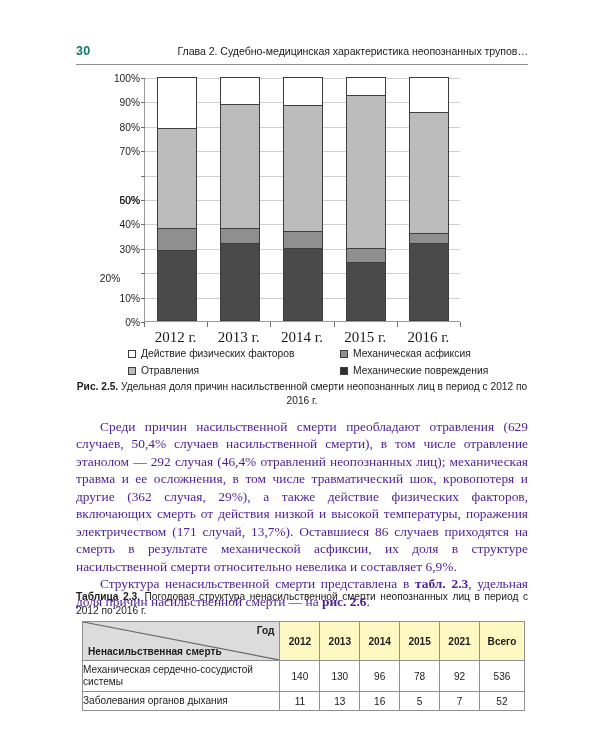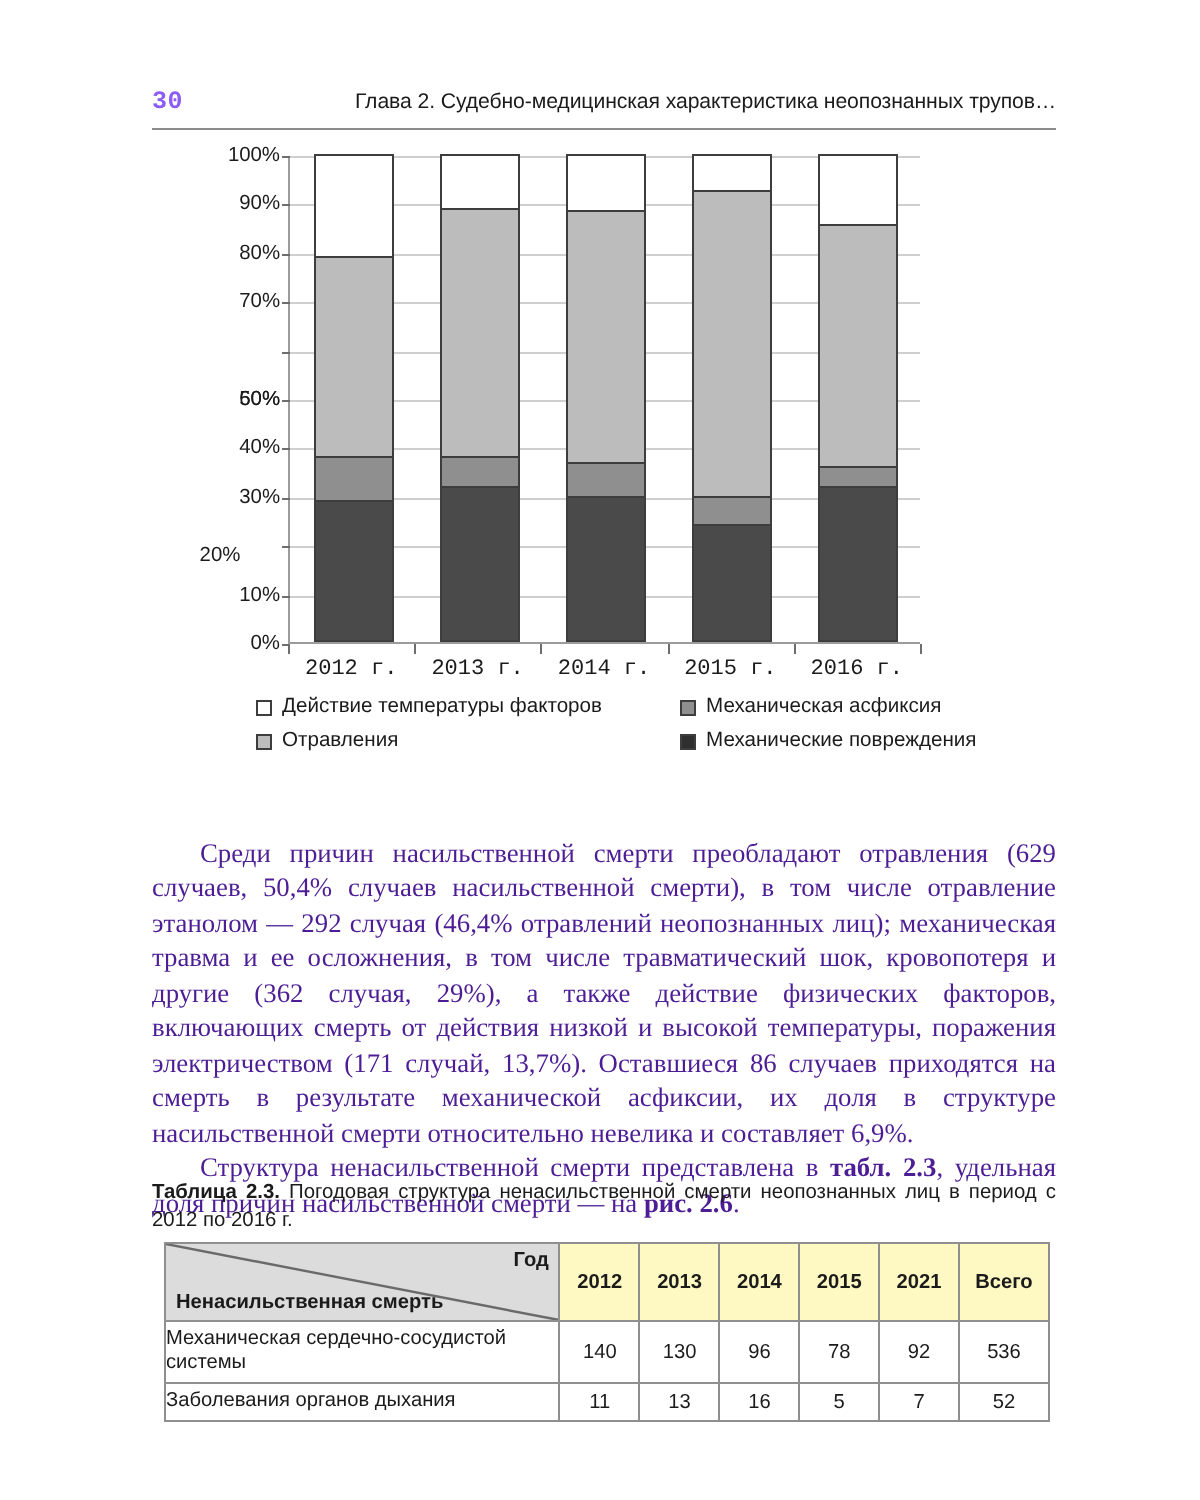--- a/index.html
+++ b/index.html
@@ -27,24 +27,24 @@
   .runhead {
     position: absolute;
     left: 76px;
     top: 44px;
     width: 452px;
     height: 20px;
   }
   .runhead-folio {
     position: absolute;
     left: 0; top: 0;
-    font-family: Liberation Mono, monospace;
+    font-family: Liberation Sans, sans-serif;
     font-size: 12.5px;
     font-weight: bold;
-    color: #8b5cf6;
+    color: #0f766e;
     letter-spacing: .2px;
   }
   .runhead-title {
     position: absolute;
     right: 0; top: 1px;
     font-family: "Liberation Sans", sans-serif;
     font-size: 10.6px;
     color: #1b1b1b;
     white-space: nowrap;
     letter-spacing: -.05px;
@@ -135,22 +135,22 @@
     top: 0;
     width: 1px;
     height: 5px;
     background: #6d6d6d;
   }
   .xtick-label {
     position: absolute;
     top: 7px;
     width: 70px;
     text-align: center;
-    font-family: Liberation Mono, monospace;
-    font-size: 11px;
+    font-family: Liberation Serif, serif;
+    font-size: 15px;
     color: #1b1b1b;
   }
   .xaxis {
     position: absolute;
     left: 68px;
     top: 252px;
     width: 316px;
     height: 22px;
   }
 
@@ -376,37 +376,40 @@
           <div class="xtick-label" style="left: 186.2px;">2015 г.</div>
           <div class="xtick-mark" style="left: 252.8px;"></div>
           <div class="xtick-label" style="left: 249.4px;">2016 г.</div>
           <div class="xtick-mark" style="left: 316px;"></div>
         </div>
     </div>
 
     <div class="legend" id="chart-legend">
         <div class="legend-item" style="left: 0px; top: 0px;">
           <span class="legend-swatch" style="background: rgb(255, 255, 255);"></span>
-          <span class="legend-label">Действие температуры факторов</span>
+          <span class="legend-label">Действие физических факторов</span>
         </div>
         <div class="legend-item" style="left: 212px; top: 0px;">
           <span class="legend-swatch" style="background: rgb(143, 143, 143);"></span>
           <span class="legend-label">Механическая асфиксия</span>
         </div>
         <div class="legend-item" style="left: 0px; top: 17px;">
           <span class="legend-swatch" style="background: rgb(188, 188, 188);"></span>
           <span class="legend-label">Отравления</span>
         </div>
         <div class="legend-item" style="left: 212px; top: 17px;">
           <span class="legend-swatch" style="background: rgb(47, 47, 47);"></span>
           <span class="legend-label">Механические повреждения</span>
         </div>
       </div>
   </div>
 
+  <div class="fig-caption">
+    <b>Рис. 2.5.</b><span> Удельная доля причин насильственной смерти неопознанных лиц в период с 2012 по 2016 г.</span>
+  </div>
 
   <div class="body-text">
     <p>Среди причин насильственной смерти преобладают отравления (629 случаев, 50,4% случаев насильственной смерти), в том числе отравление этанолом — 292 случая (46,4% отравлений неопознанных лиц); механическая травма и ее осложнения, в том числе травматический шок, кровопотеря и другие (362 случая, 29%), а также действие физических факторов, включающих смерть от действия низкой и высокой температуры, поражения электричеством (171 случай, 13,7%). Оставшиеся 86 случаев приходятся на смерть в результате механической асфиксии, их доля в структуре насильственной смерти относительно невелика и составляет 6,9%.</p>
     <p><span>Структура ненасильственной смерти представлена в </span><b>табл. 2.3</b><span>, удельная доля причин насильственной смерти — на </span><b>рис. 2.6</b><span>.</span></p>
   </div>
 
   <div class="table-caption">
     <b>Таблица 2.3.</b><span> Погодовая структура ненасильственной смерти неопознанных лиц в период с 2012 по 2016 г.</span>
   </div>
 

